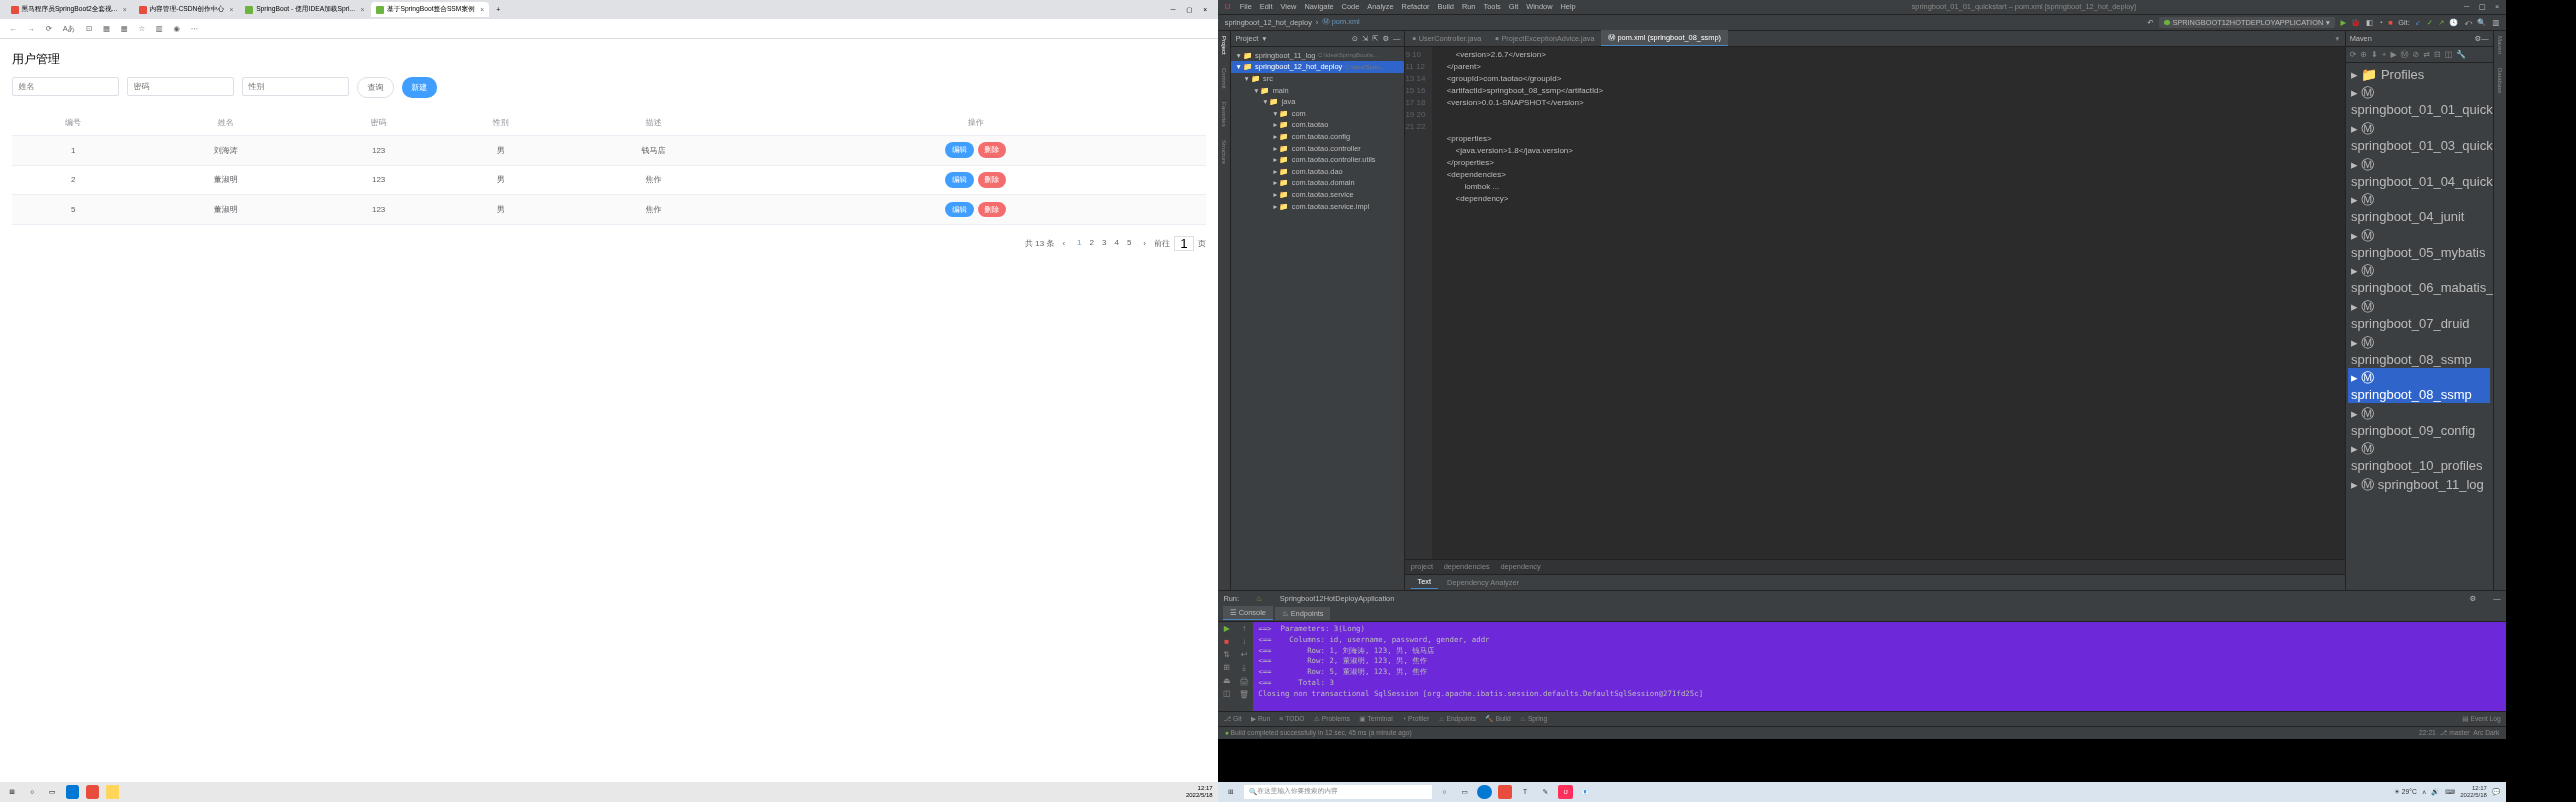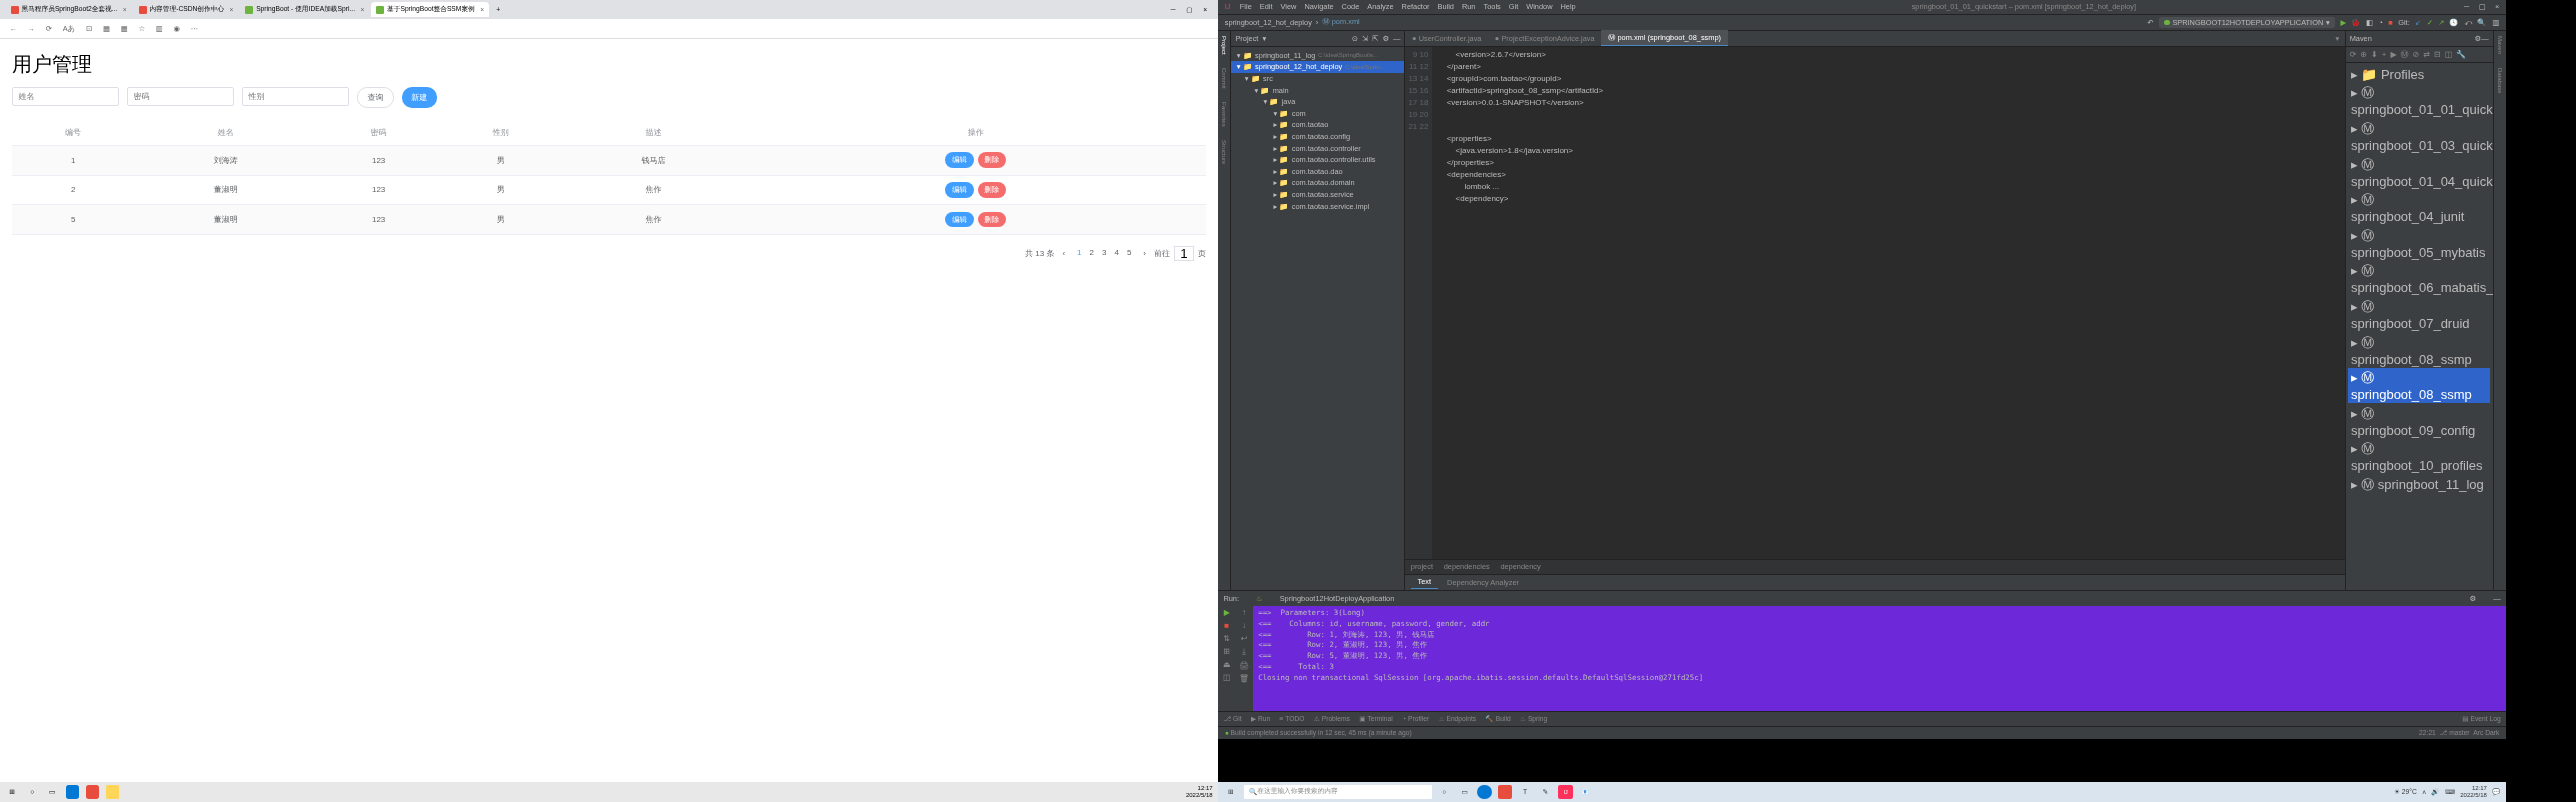--- a/index.html
+++ b/index.html
@@ -12,21 +12,21 @@
 .tab.inactive{background:transparent}
 .tab .favicon{width:8px;height:8px;background:#e74c3c;border-radius:1.3px}
 .tab .favicon.csdn{background:#e74c3c}
 .tab .favicon.sb{background:#6db33f}
 .tab .close{margin-left:2.7px;color:#666;cursor:pointer}
 .addrbar{height:20px;background:#fff;border-bottom:0.7px solid #ddd;display:flex;align-items:center;padding:0 6.7px;gap:5.4px;font-size:7.4px}
 .addrbar .navbtn{color:#666;padding:0 2.7px;cursor:pointer}
 .addrbar .url{flex:1;background:#f1f3f4;border-radius:8px;padding:2.7px 8px;color:#333}
 
 .page{flex:1;padding:12px}
-.page h1{font-size:20px;font-weight:500;margin-bottom:9.4px}
+.page h1{font-size:12px;font-weight:500;margin-bottom:9.4px}
 .filters{display:flex;gap:8px;margin-bottom:12px}
 .filters input{width:107px;height:19px;border:0.7px solid #dcdfe6;border-radius:2px;padding:0 5.4px;font-size:8px}
 .btn{border:none;border-radius:10px;padding:4px 9.4px;font-size:8px;cursor:pointer}
 .btn-plain{background:#fff;border:0.7px solid #dcdfe6;color:#606266}
 .btn-primary{background:#409eff;color:#fff}
 .btn-sm{padding:2.7px 6.7px;font-size:7.4px}
 .btn-danger{background:#f56c6c;color:#fff}
 table{width:100%;border-collapse:collapse;font-size:8px;color:#606266}
 thead th{font-weight:500;color:#909399;padding:6.7px 0;text-align:center;border-bottom:0.7px solid #ebeef5}
 tbody td{padding:6.7px 0;text-align:center;border-bottom:0.7px solid #ebeef5}
@@ -62,21 +62,21 @@
 .tree .indent1{padding-left:13.4px}.tree .indent2{padding-left:23px}.tree .indent3{padding-left:32px}.tree .indent4{padding-left:42px}
 .folder{color:#c9a26b}
 .editor{flex:1;display:flex;flex-direction:column;min-width:0}
 .edtabs{height:16px;background:#3c3f41;display:flex;align-items:center;border-bottom:0.7px solid #222;font-size:7.4px}
 .edtab{padding:2.7px 6.7px;color:#888;cursor:pointer}
 .edtab.active{background:#4e5254;color:#fff;border-bottom:1.3px solid #4a88c7}
 .edcontrols{margin-left:auto;padding:0 5.4px;color:#888}
 .edtoolbar{height:14.8px;background:#313335;display:flex;align-items:center;padding:0 5.4px;gap:5.4px;font-size:7.4px;color:#888}
 .edtoolbar .spacer{flex:1}
 .code{flex:1;display:flex;background:#2b2b2b;font-family:Consolas,monospace;font-size:8px;overflow:hidden}
-.gutter{width:27px;background:#313335;text-align:right;padding:2.7px 4px 0 0;color:#606366;line-height:12px}
+.gutter{width:27px;background:#313335;padding:2.7px 4px 0 0;color:#606366;line-height:12px}
 .codelines{flex:1;padding:2.7px 0 0 5.4px;line-height:12px;white-space:pre;overflow:hidden}
 .bctabs{height:14.8px;background:#313335;display:flex;align-items:center;padding:0 5.4px;gap:10.7px;font-size:7.4px;color:#888;border-top:0.7px solid #222}
 .subtabs{height:16px;background:#3c3f41;display:flex;align-items:center;padding:0 5.4px;gap:2.7px;font-size:7.4px;border-top:0.7px solid #222}
 .subtabs .st{padding:2px 6.7px;cursor:pointer;color:#888}
 .subtabs .st.active{border-bottom:1.3px solid #4a88c7;color:#fff}
 
 .maven{width:148px;background:#3c3f41;border-left:0.7px solid #222;display:flex;flex-direction:column}
 .maven .mhead{height:16px;display:flex;align-items:center;padding:0 4px;font-size:7.4px;border-bottom:0.7px solid #222}
 .maven .mtoolbar{height:16px;display:flex;align-items:center;padding:0 4px;gap:4px;border-bottom:0.7px solid #222;color:#888}
 .maven .mtree{flex:1;overflow:auto;padding:2.7px;font-size:13px}
@@ -395,20 +395,24 @@
   </div>
   <div class="runpanel">
     <div class="runhead">
       <span>Run:</span>
       <span style="color:#6db33f">♨</span>
       <span>Springboot12HotDeployApplication</span>
       <span class="spacer"></span>
       <span>⚙</span>
       <span>—</span>
     </div>
+    <div class="runtabs">
+      <div class="rt active">☰ <span>Console</span></div>
+      <div class="rt">♨ <span>Endpoints</span></div>
+    </div>
     <div class="runbody">
       <div class="runside">
         <span style="color:#6db33f">▶</span>
         <span style="color:#e74c3c">■</span>
         <span>⇅</span>
         <span>⊞</span>
         <span>⏏</span>
         <span>◫</span>
       </div>
       <div class="runside">

